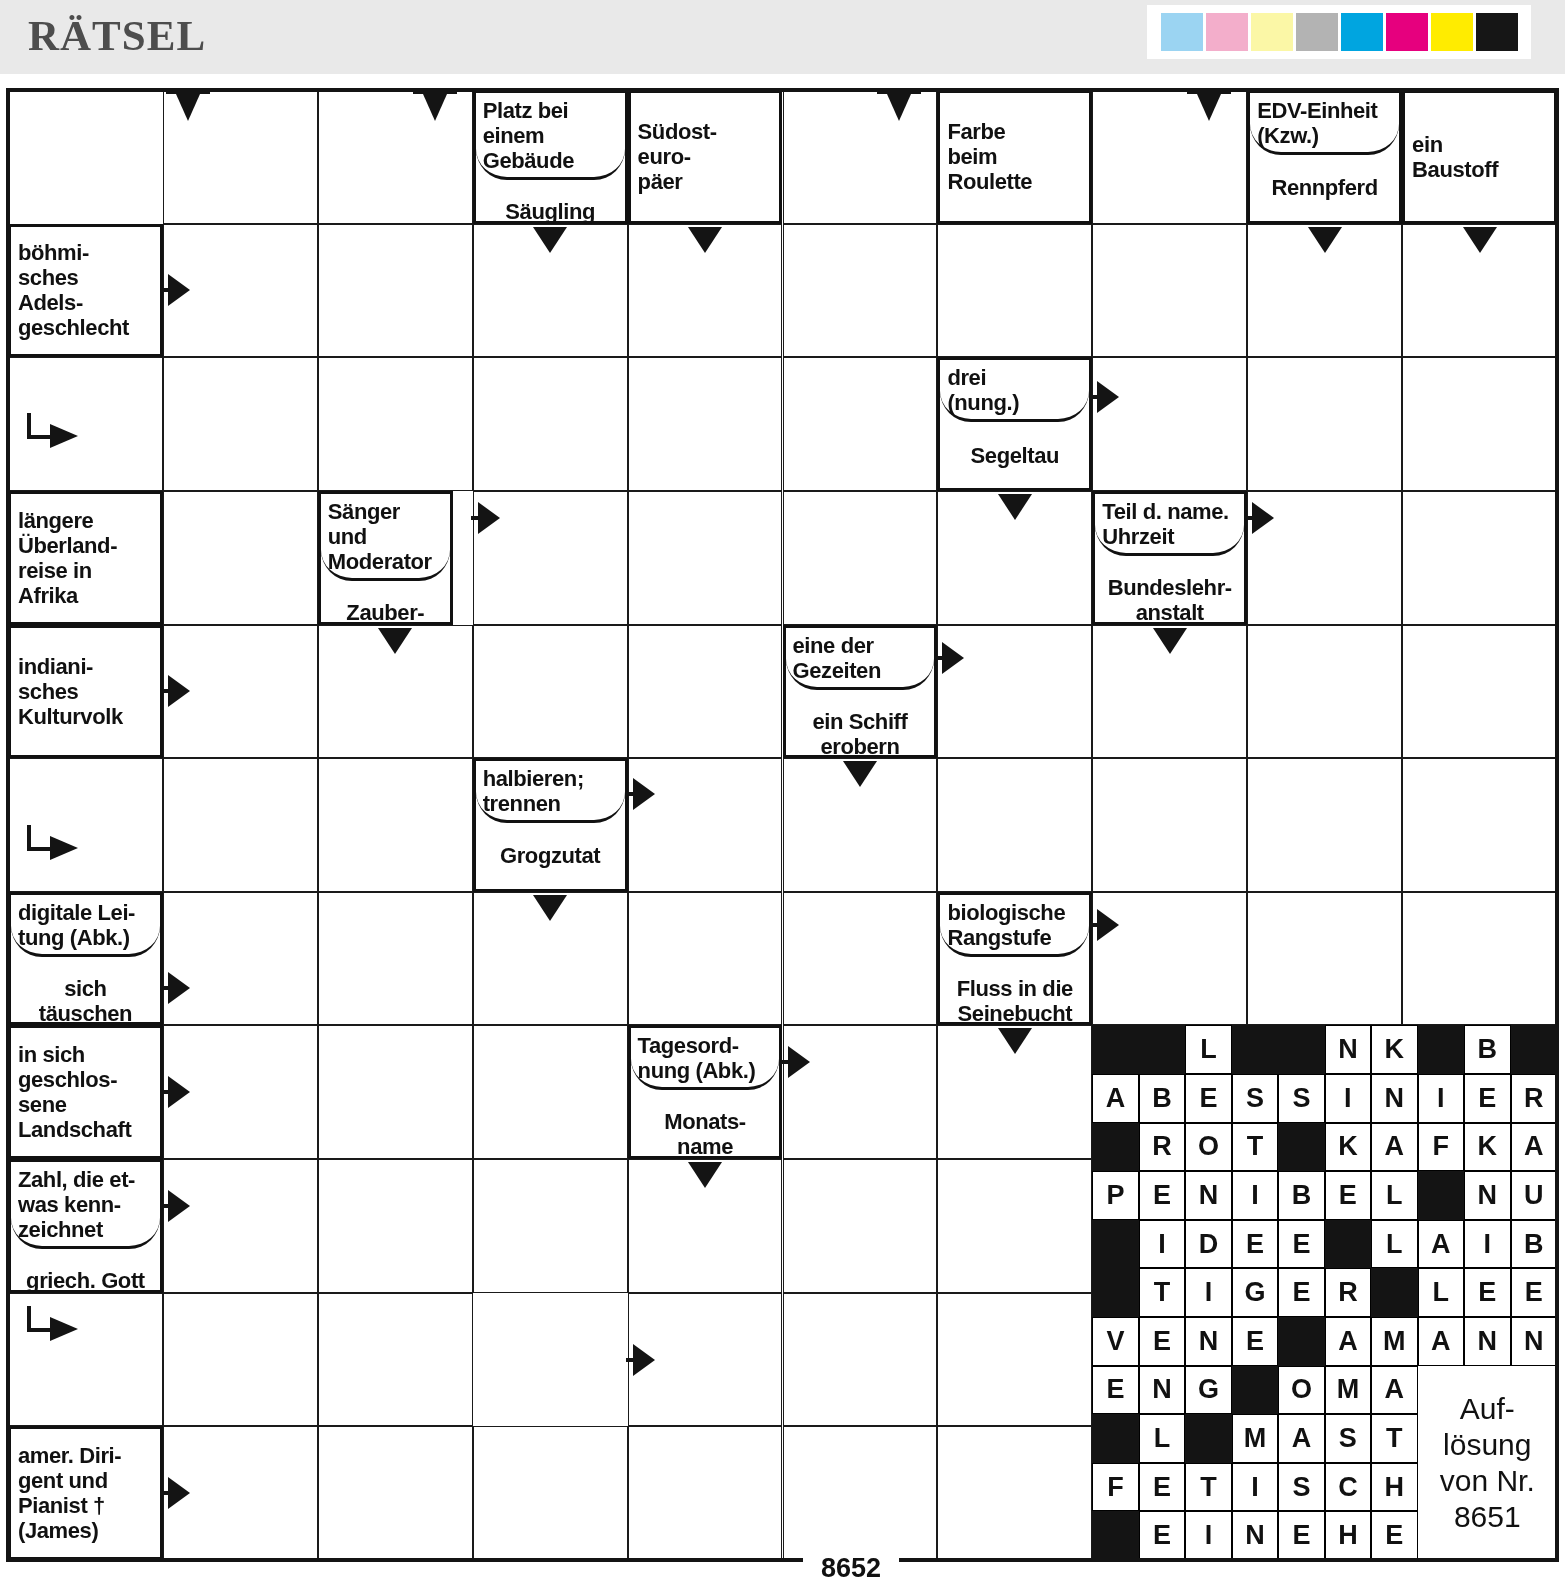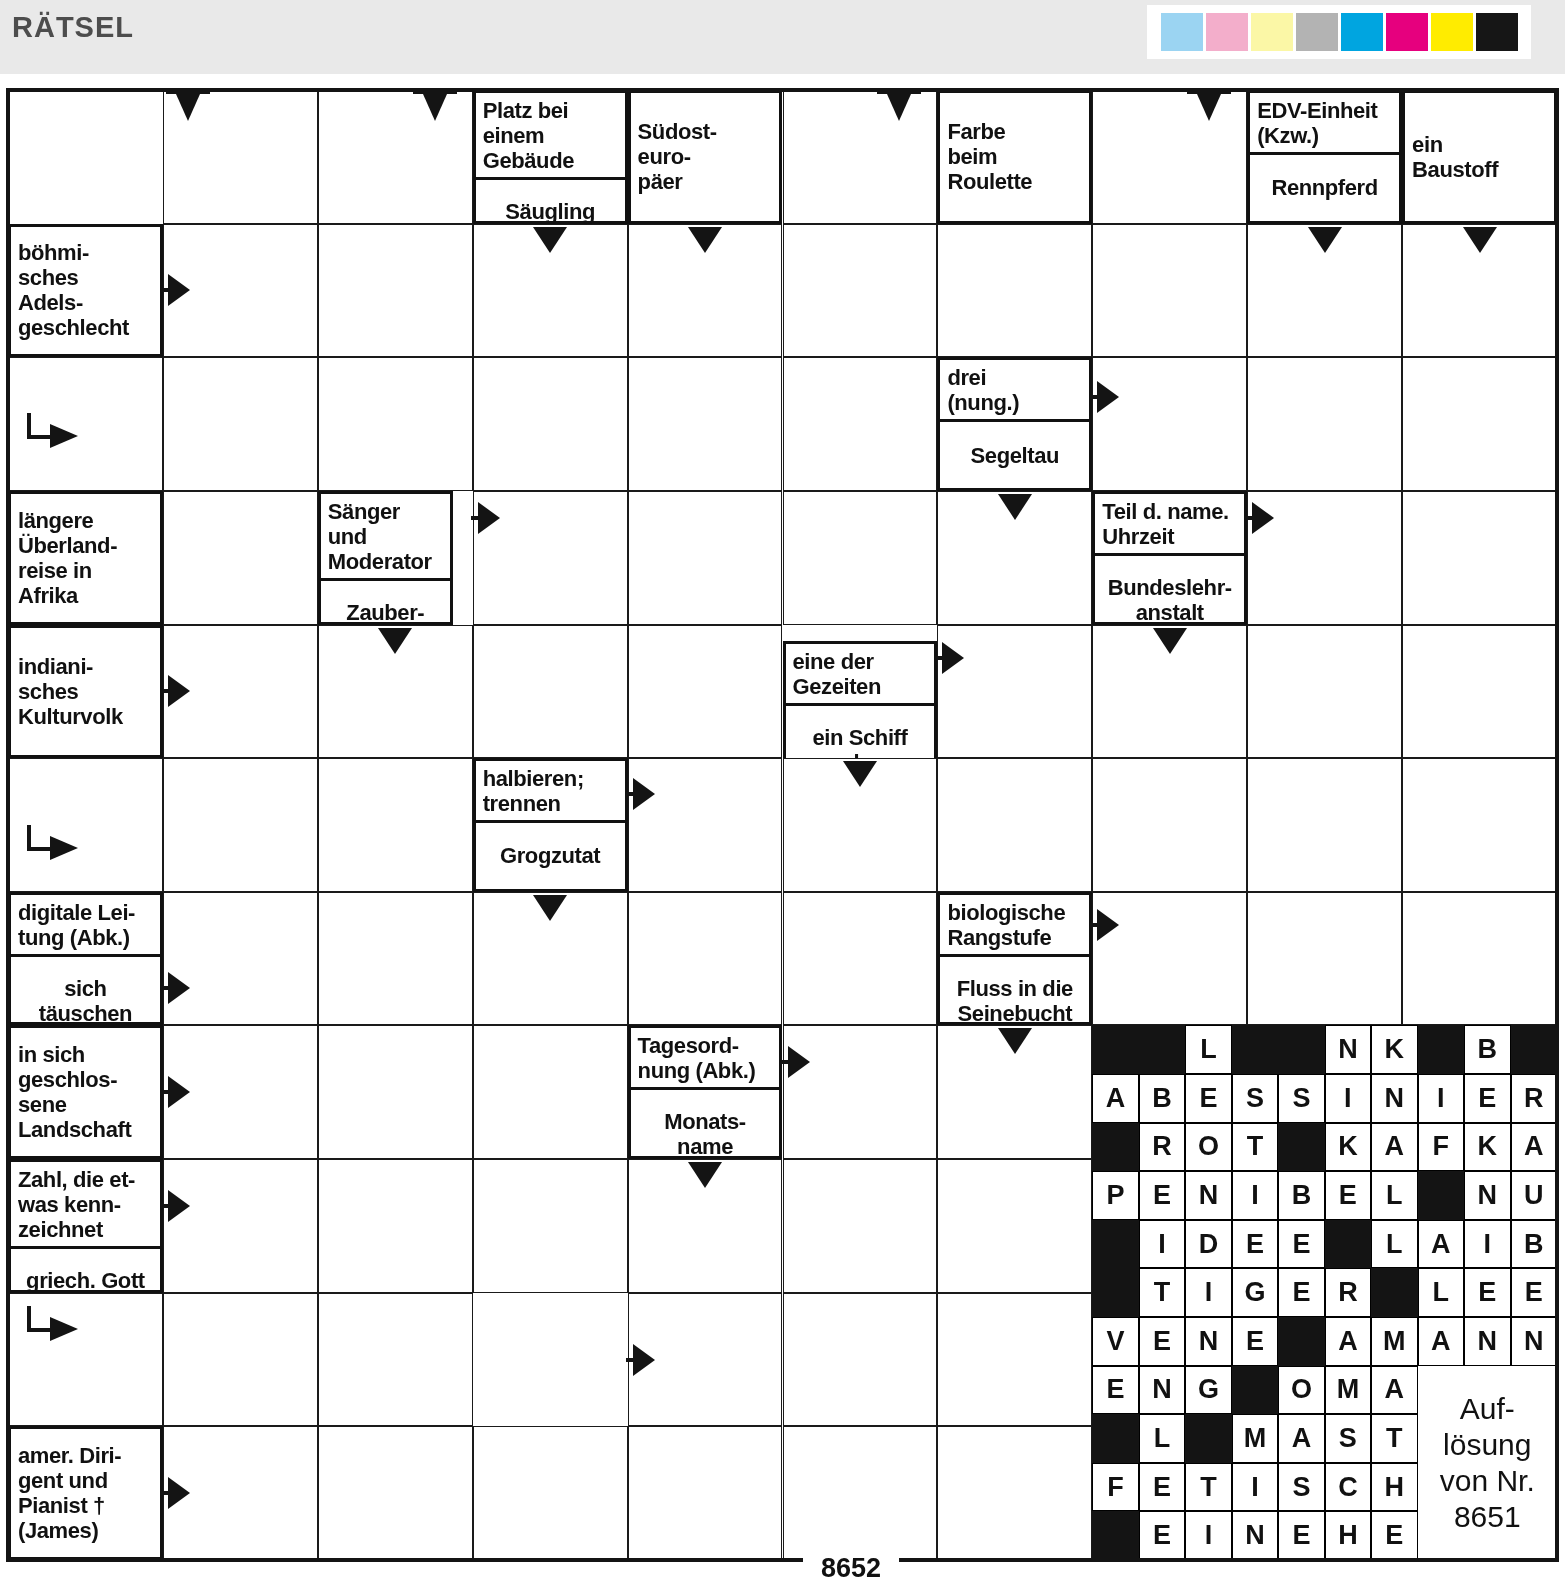--- a/index.html
+++ b/index.html
@@ -3,42 +3,42 @@
 <meta charset="utf-8">
 <style>
   * { margin:0; padding:0; box-sizing:border-box; }
   html,body { background:#fff; }
   body {
     width:1565px; height:1588px; position:relative; overflow:hidden;
     font-family:"Liberation Sans","DejaVu Sans",sans-serif; color:#141414;
   }
   .header-band { position:absolute; left:0; top:0; width:1565px; height:74px; background:#e9e9e9; }
   .page-title {
-    position:absolute; left:12px; top:11px; font-size:29px; font-weight:bold;
-    color:#4d4d4d; letter-spacing:1px;
+    position:absolute; left:28px; top:11px; font-size:43px; font-weight:bold;
+    color:#4d4d4d; letter-spacing:1px;font-family:Liberation Serif, serif;
   }
   .colorbar-panel {
     position:absolute; right:34px; top:5px; width:384px; height:54px; background:#fff;
     display:flex; align-items:center; justify-content:center; gap:3px;
   }
   .swatch { width:42px; height:38px; }
 
   #puzzle { position:absolute; left:8px; top:90px; width:1549px; height:1470px; background:#fff; }
   .grid-frame { position:absolute; left:-2px; top:-2px; width:1553px; height:1474px;
     border:4px solid #141414; pointer-events:none; z-index:4; }
 
   .cell { position:absolute; background:#fff; }
   .cell.empty { border:1.5px solid #1a1a1a; }
   .cell.clue {
     border:3px solid #111; font-weight:bold; font-size:22px; line-height:25px;
     letter-spacing:-0.4px; color:#111; display:flex; flex-direction:column;
   }
   .cell.clue.single { justify-content:center; }
   .clue-solo { padding:4px 7px; white-space:pre-line; }
-  .clue-top  { padding:5px 7px 4px 7px; white-space:pre-line; flex:0 0 auto; border-bottom:3px solid #111; }
+  .clue-top  { padding:5px 7px 4px 7px; white-space:pre-line; flex:0 0 auto; border-bottom:3px solid #111;border-radius:31px; }
   .clue-bottom { flex:1 1 auto; display:flex; align-items:center; justify-content:center;
     text-align:center; white-space:pre-line; padding:19px 5px; }
 
   .arrow { position:absolute; z-index:3; line-height:0; }
   .arrow svg { display:block; }
 
   .sol-block { position:absolute; background:#141414; z-index:2; }
   .sol-cell {
     position:absolute; background:#fff; border:1.5px solid #000;
     display:flex; align-items:center; justify-content:center;
@@ -157,21 +157,21 @@
     <div class="cell empty" style="left: 1394.1px; top: 400.909px; width: 154.9px; height: 133.636px;"></div>
     <div class="cell clue single" style="left: 0px; top: 534.545px; width: 154.9px; height: 133.636px;">
       <div class="clue-solo">indiani-
 sches
 Kulturvolk</div>
     </div>
     <div class="cell empty" style="left: 154.9px; top: 534.545px; width: 154.9px; height: 133.636px;"></div>
     <div class="cell empty" style="left: 309.8px; top: 534.545px; width: 154.9px; height: 133.636px;"></div>
     <div class="cell empty" style="left: 464.7px; top: 534.545px; width: 154.9px; height: 133.636px;"></div>
     <div class="cell empty" style="left: 619.6px; top: 534.545px; width: 154.9px; height: 133.636px;"></div>
-    <div class="cell clue" style="left: 774.5px; top: 534.545px; width: 154.9px; height: 133.636px; margin-top: 16px;">
+    <div class="cell clue" style="left: 774.5px; top: 534.545px; width: 154.9px; height: 133.636px;">
       <div class="clue-top">eine der
 Gezeiten</div>
       <div class="clue-bottom">ein Schiff
 erobern</div>
     </div>
     <div class="cell empty" style="left: 929.4px; top: 534.545px; width: 154.9px; height: 133.636px;"></div>
     <div class="cell empty" style="left: 1084.3px; top: 534.545px; width: 154.9px; height: 133.636px;"></div>
     <div class="cell empty" style="left: 1239.2px; top: 534.545px; width: 154.9px; height: 133.636px;"></div>
     <div class="cell empty" style="left: 1394.1px; top: 534.545px; width: 154.9px; height: 133.636px;"></div>
     <div class="cell empty" style="left: 0px; top: 668.182px; width: 154.9px; height: 133.636px;"></div>

